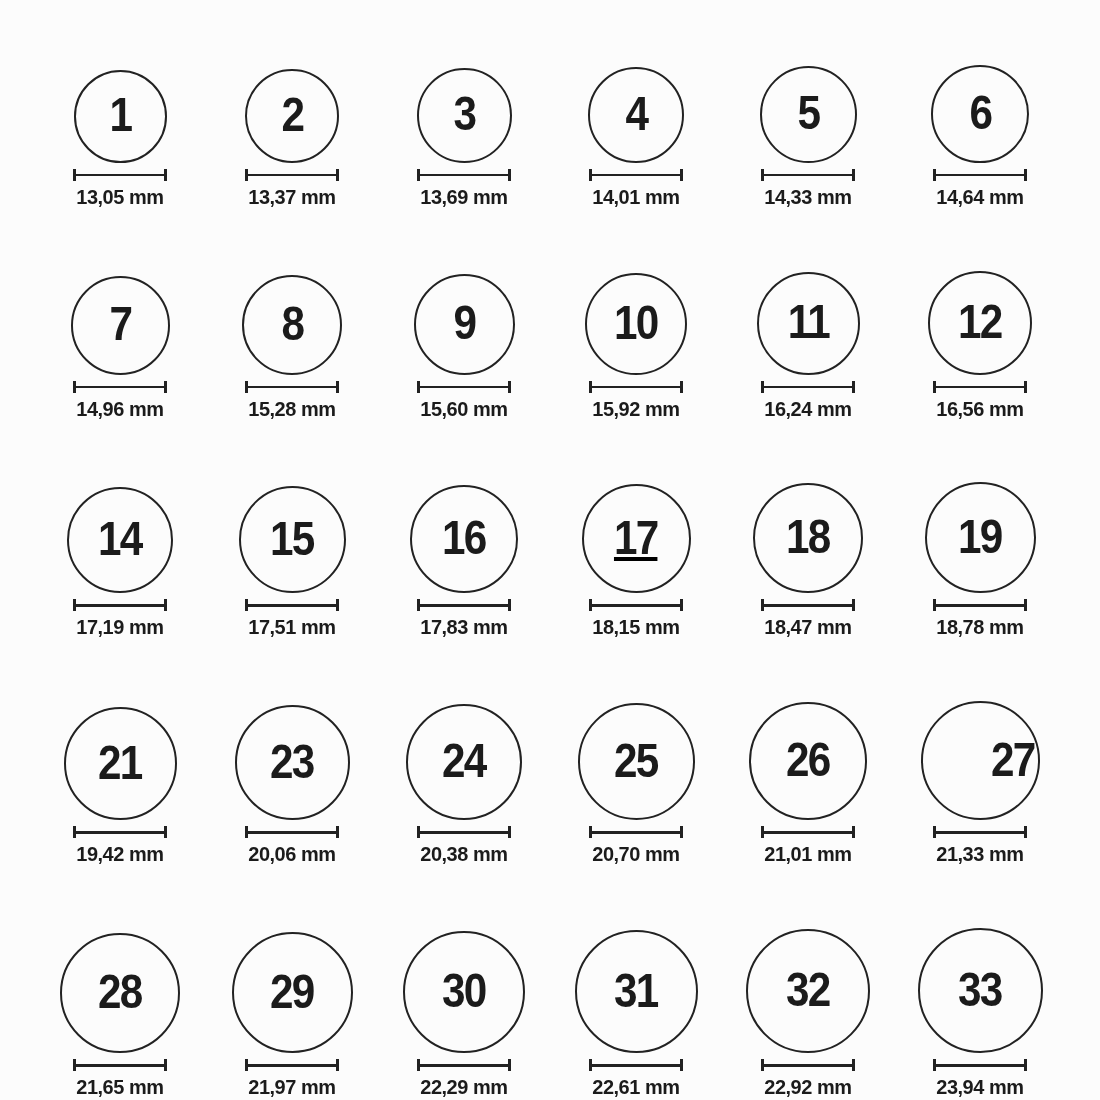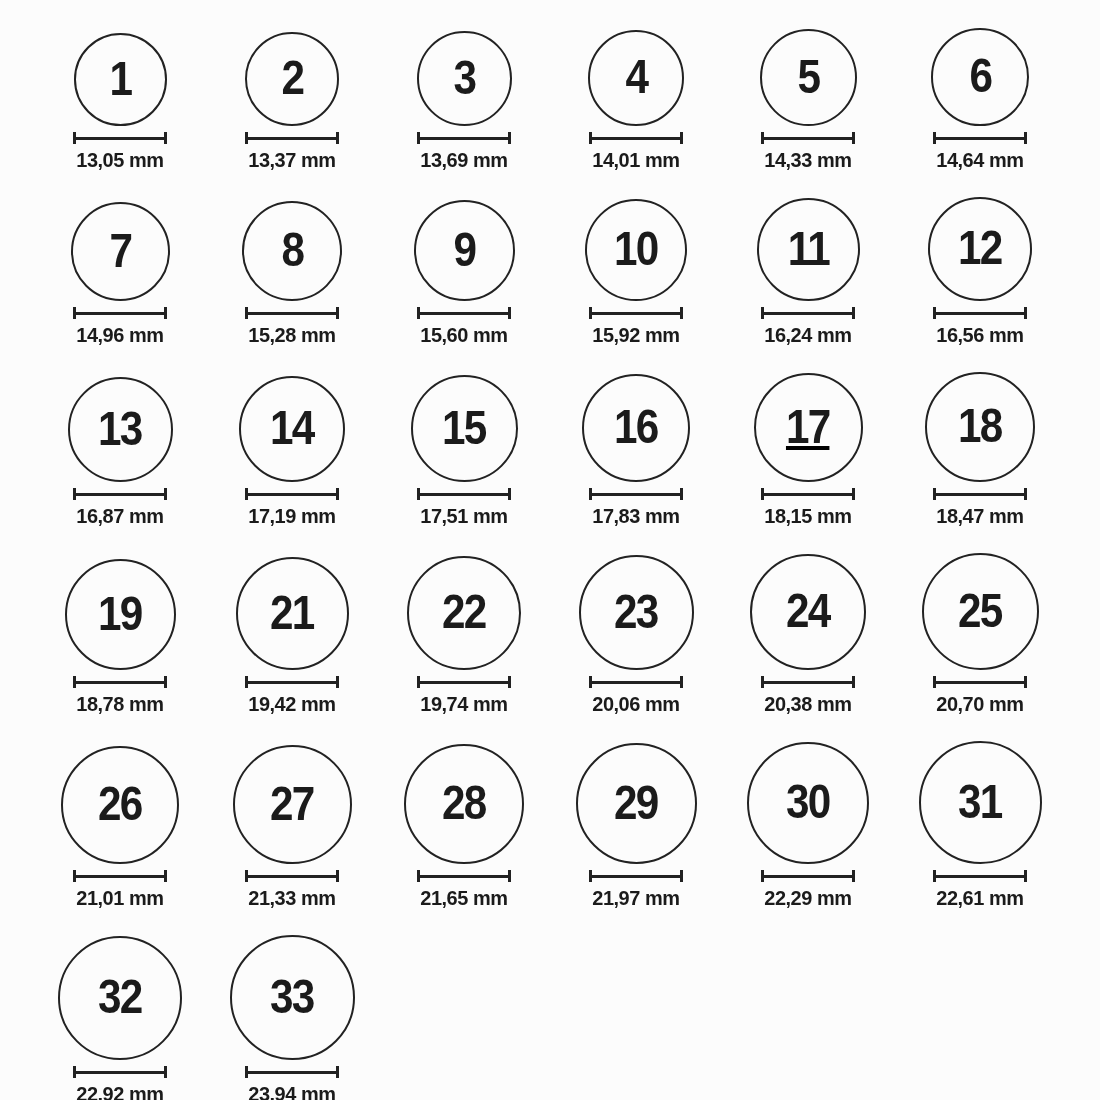--- a/index.html
+++ b/index.html
@@ -174,27 +174,20 @@
   </div>
 
   <div class="cell">
     <div class="ring" style="width: 104px; height: 104px;">
       <span class="ring-number">12</span>
     </div>
     <div class="measure"></div>
     <span class="mm-label">16,56 mm</span>
   </div>
 
-  <div class="cell">
-    <div class="ring" style="width: 105px; height: 105px;">
-      <span class="ring-number">13</span>
-    </div>
-    <div class="measure"></div>
-    <span class="mm-label">16,87 mm</span>
-  </div>
 
   <div class="cell">
     <div class="ring" style="width: 106px; height: 106px;">
       <span class="ring-number">14</span>
     </div>
     <div class="measure"></div>
     <span class="mm-label">17,19 mm</span>
   </div>
 
   <div class="cell">
@@ -239,27 +232,20 @@
 
 
   <div class="cell">
     <div class="ring" style="width: 113px; height: 113px;">
       <span class="ring-number">21</span>
     </div>
     <div class="measure"></div>
     <span class="mm-label">19,42 mm</span>
   </div>
 
-  <div class="cell">
-    <div class="ring" style="width: 114px; height: 114px;">
-      <span class="ring-number">22</span>
-    </div>
-    <div class="measure"></div>
-    <span class="mm-label">19,74 mm</span>
-  </div>
 
   <div class="cell">
     <div class="ring" style="width: 115px; height: 115px;">
       <span class="ring-number">23</span>
     </div>
     <div class="measure"></div>
     <span class="mm-label">20,06 mm</span>
   </div>
 
   <div class="cell">
@@ -280,21 +266,21 @@
 
   <div class="cell">
     <div class="ring" style="width: 118px; height: 118px;">
       <span class="ring-number">26</span>
     </div>
     <div class="measure"></div>
     <span class="mm-label">21,01 mm</span>
   </div>
 
   <div class="cell">
-    <div class="ring" style="width: 119px; height: 119px;">
+    <div class="ring" style="width: 119px; height: 119px; justify-content: flex-end;">
       <span class="ring-number">27</span>
     </div>
     <div class="measure"></div>
     <span class="mm-label">21,33 mm</span>
   </div>
 
   <div class="cell">
     <div class="ring" style="width: 120px; height: 120px; text-align: right;">
       <span class="ring-number">28</span>
     </div>

